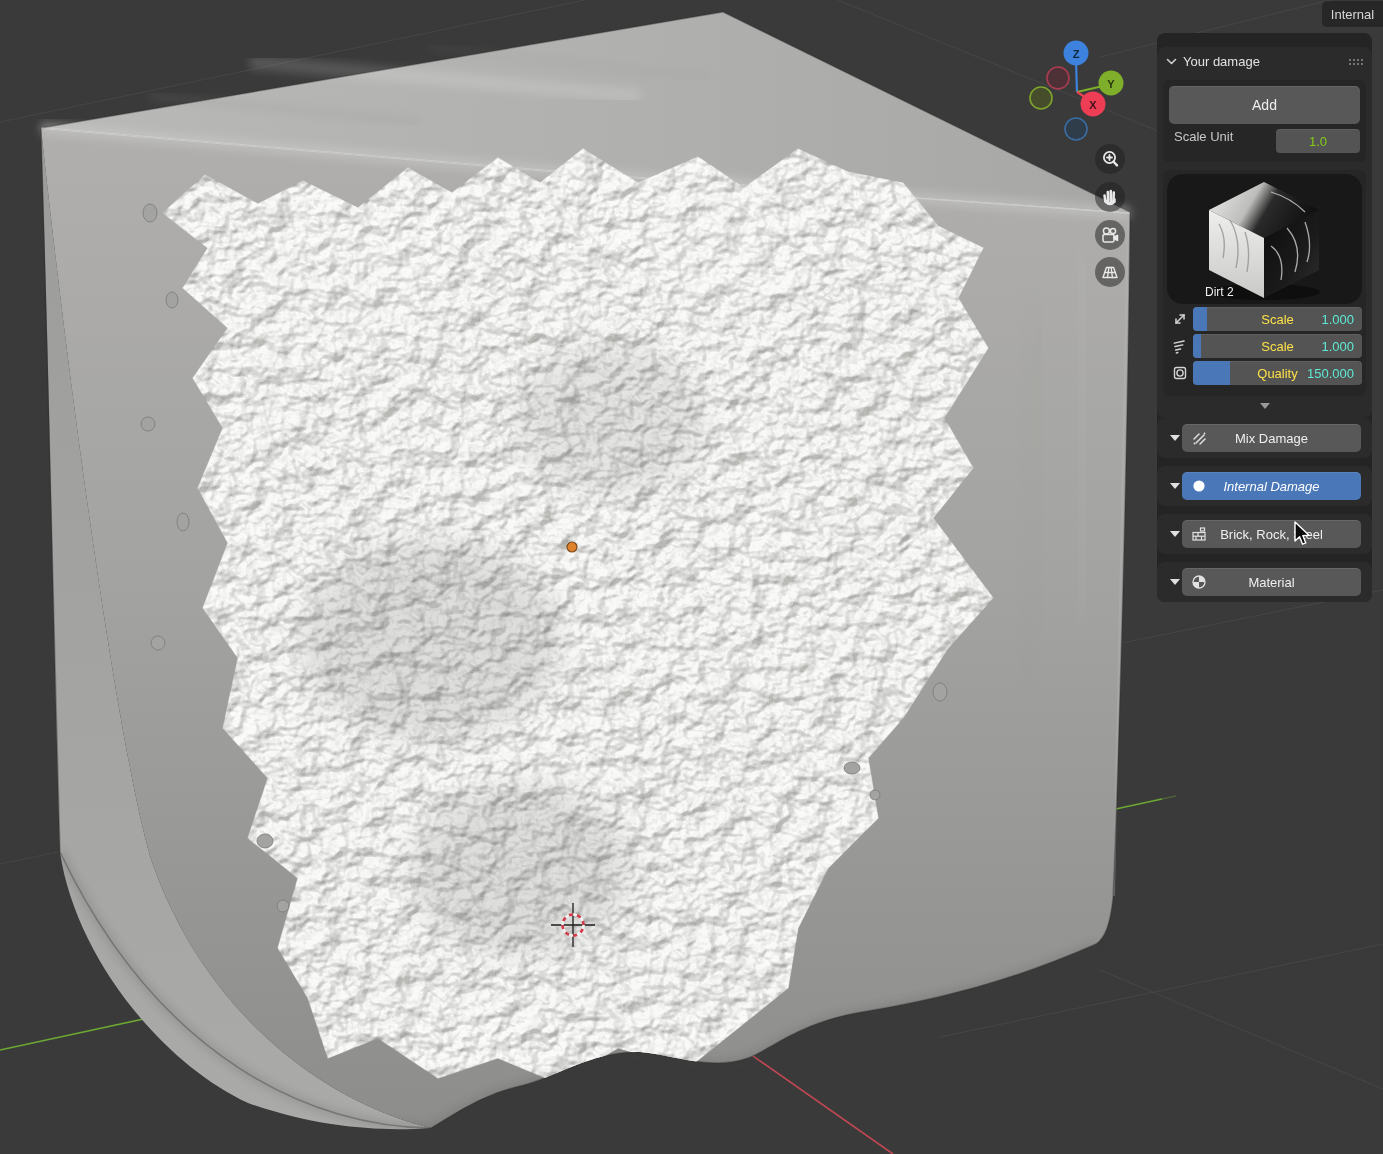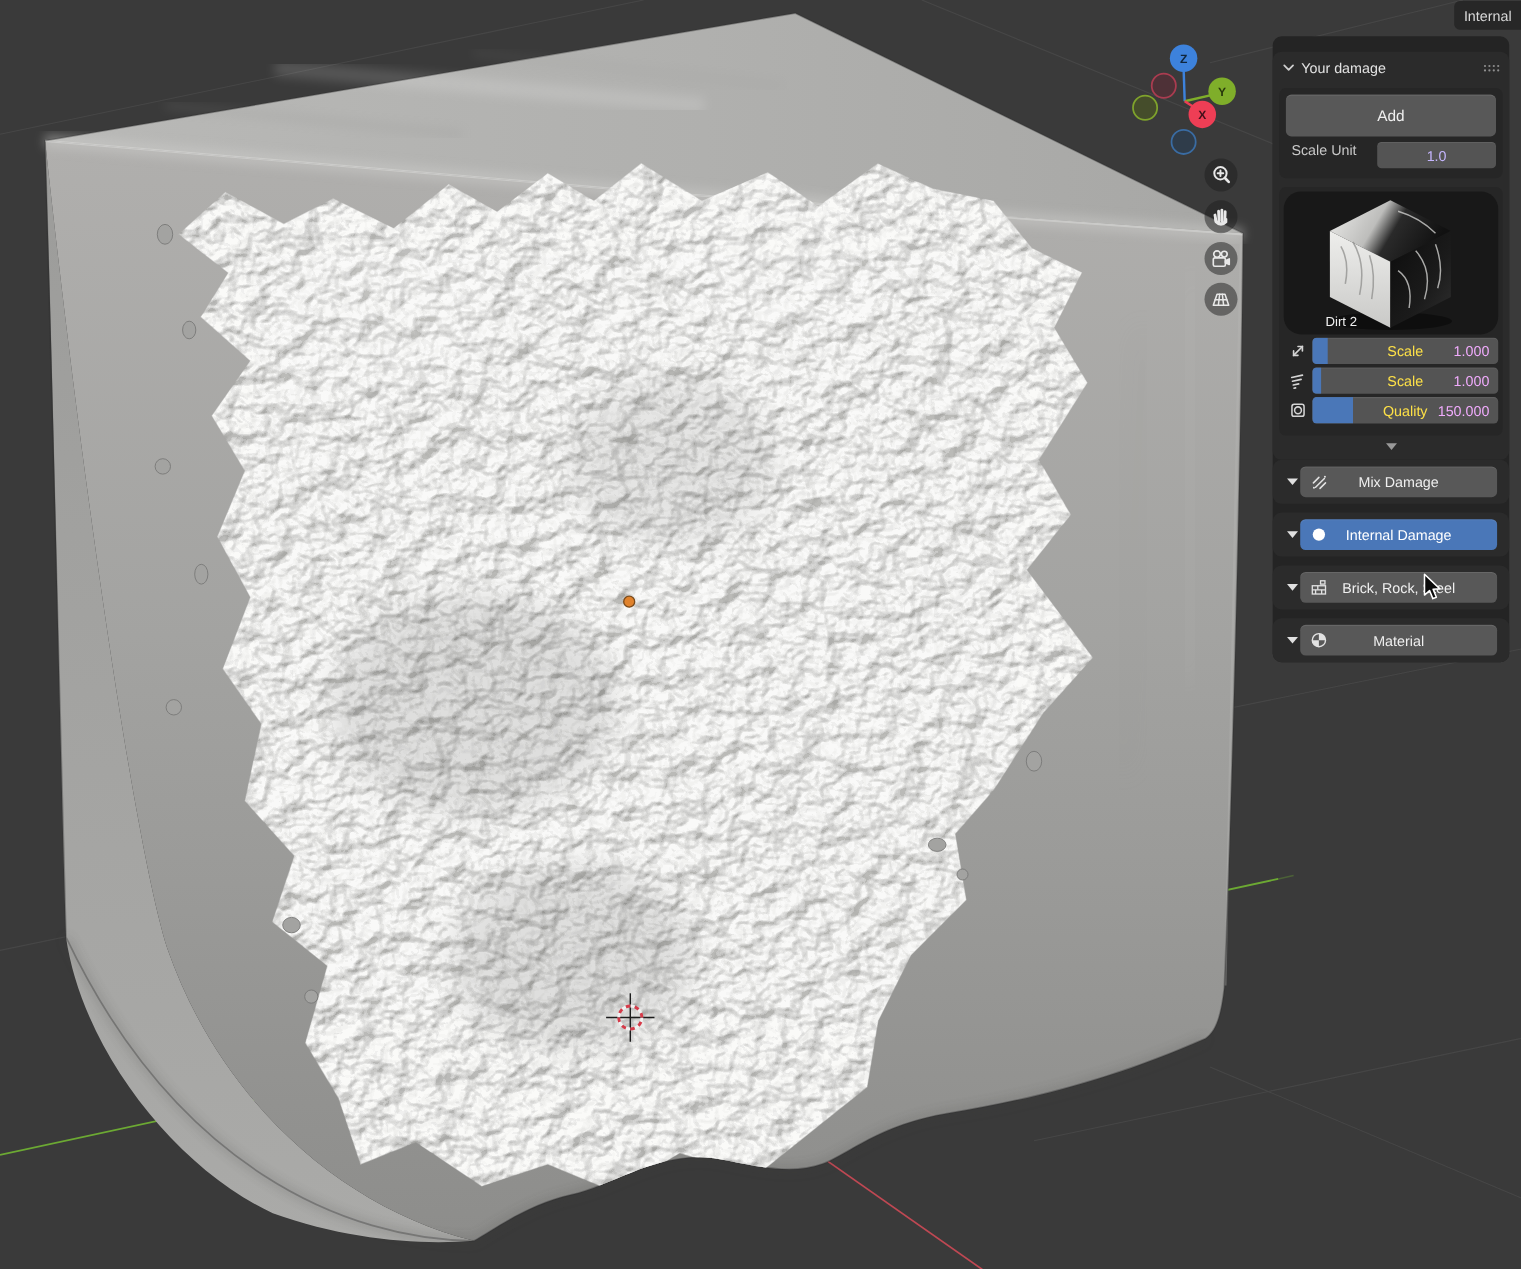--- a/index.html
+++ b/index.html
@@ -25,43 +25,43 @@
     grid-template-rows:repeat(2,2px);gap:2px;}
   .grip i{width:2px;height:2px;background:#8f8f8f;border-radius:50%;}
 
   .sub-box{margin:4px 6px 0 6px;background:#262626;border-radius:6px;padding:6px;box-sizing:border-box;}
   .box-a{height:82px;}
   .btn{background:#585858;border-radius:5px;color:#efefef;display:flex;align-items:center;
     justify-content:center;box-shadow:inset 0 1px 0 rgba(255,255,255,.09);cursor:default;}
   .add-btn{height:38px;font-size:14px;}
   .unit-row{display:flex;align-items:flex-start;margin-top:5px;height:25px;}
   .unit-label{color:#c8c8c8;font-size:13px;padding-left:5px;flex:1;}
-  .unit-value{width:108px;height:24px;background:#545454;border-radius:4px;color:#c4b5fd;
+  .unit-value{width:84px;height:24px;background:#545454;border-radius:4px;color:#84cc16;
     font-size:13px;display:flex;align-items:center;justify-content:center;
     box-shadow:inset 0 1px 0 rgba(255,255,255,.07);}
 
   .box-b{margin-top:8px;height:226px;padding:4px;}
   .preview{height:130px;background:#181818;border-radius:16px;position:relative;overflow:hidden;}
   .preview-name{position:absolute;left:38px;bottom:5px;color:#f0f0f0;font-size:12px;}
   .slider-row{display:flex;align-items:center;margin-top:3px;height:24px;}
   .slider-icon{width:26px;display:flex;align-items:center;justify-content:center;flex:none;}
   .slider{flex:1;height:24px;background:#545454;border-radius:4px;position:relative;overflow:hidden;
     box-shadow:inset 0 1px 0 rgba(255,255,255,.07);}
   .slider .fill{position:absolute;left:0;top:0;bottom:0;background:#4a77b8;}
   .slider .lab{position:absolute;inset:0;display:flex;align-items:center;justify-content:center;
     color:#fde047;font-size:13px;}
   .slider .val{position:absolute;right:8px;top:0;bottom:0;display:flex;align-items:center;
-    color:#f0abfc;font-size:13px;}
+    color:#5eead4;font-size:13px;}
 
   .collapse-row{height:20px;display:flex;align-items:center;justify-content:center;}
   .tri-sm{width:0;height:0;border-left:5px solid transparent;border-right:5px solid transparent;
     border-top:6px solid #999;}
 
   .section-panel{height:40px;display:flex;align-items:center;padding:0 11px 0 13px;}
-  .p1{top:418px;} .p2{top:466px;} .p3{top:514px;} .p4{top:562px;}
+  .p1{top:418px;} .p2{top:466px;font-style:italic;} .p3{top:514px;} .p4{top:562px;}
   .tri{width:0;height:0;border-left:5px solid transparent;border-right:5px solid transparent;
     border-top:6px solid #e0e0e0;flex:none;}
   .section-btn{margin-left:2px;flex:1;height:28px;position:relative;font-size:13px;}
   .section-btn .icon{position:absolute;left:9px;top:50%;transform:translateY(-50%);display:flex;}
   .section-btn.active{background:#4a77b8;color:#fff;}
 </style>
 </head>
 <body>
 
 <svg width="1383" height="1154" viewBox="0 0 1383 1154" style="position:absolute;left:0;top:0;">

